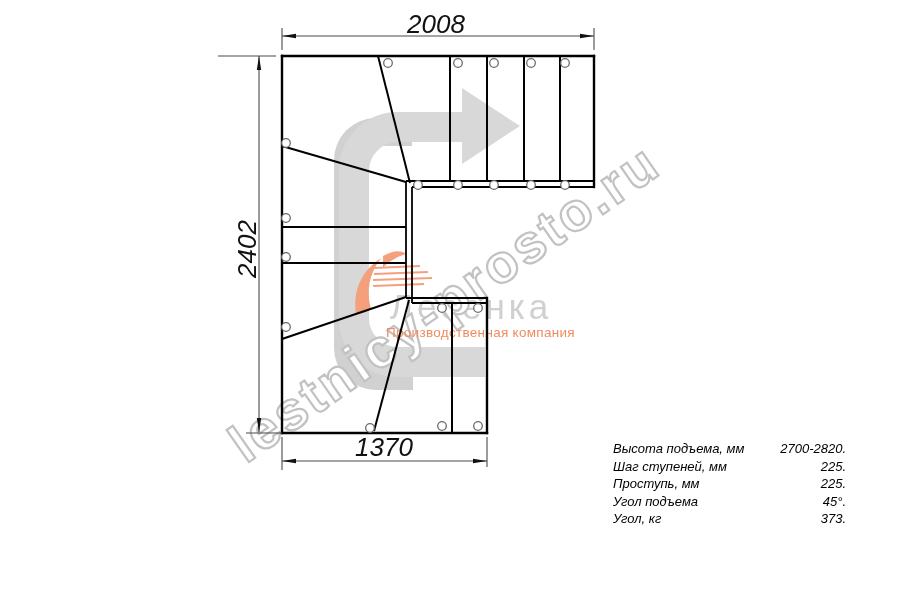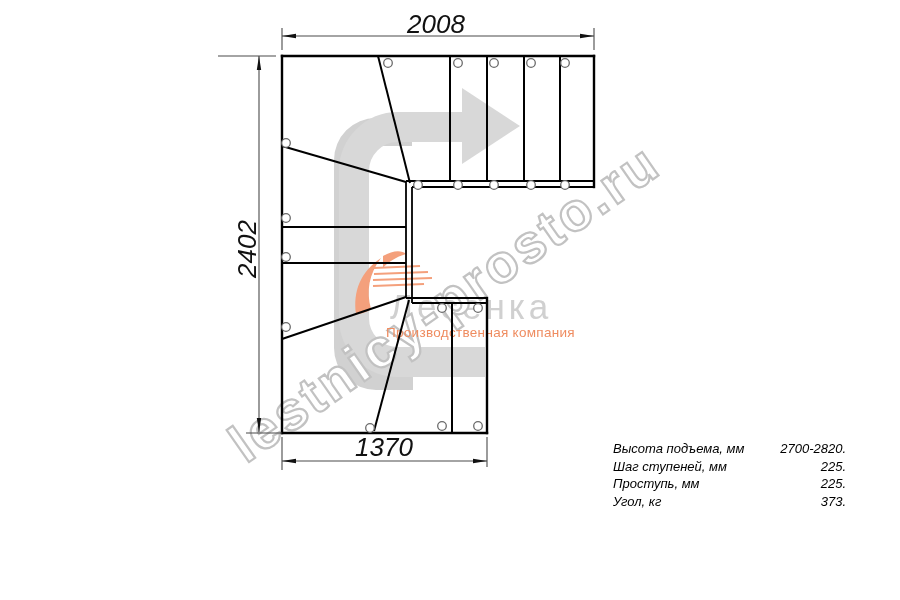--- a/index.html
+++ b/index.html
@@ -144,18 +144,22 @@
   </div>
   <div class="spec-row">
     <span class="spec-label">Шаг ступеней, мм</span>
     <span class="spec-value">225.</span>
   </div>
   <div class="spec-row">
     <span class="spec-label">Проступь, мм</span>
     <span class="spec-value">225.</span>
   </div>
   <div class="spec-row">
+    <span class="spec-label">Угол подъема</span>
+    <span class="spec-value">45°.</span>
+  </div>
+  <div class="spec-row">
     <span class="spec-label">Угол, кг</span>
     <span class="spec-value">373.</span>
   </div>
 </div>
 
 </div>
 
 </body></html>

